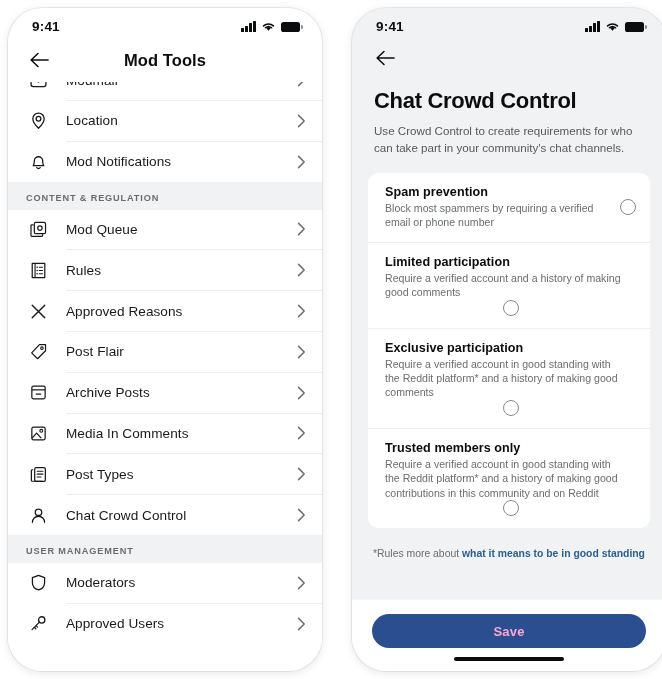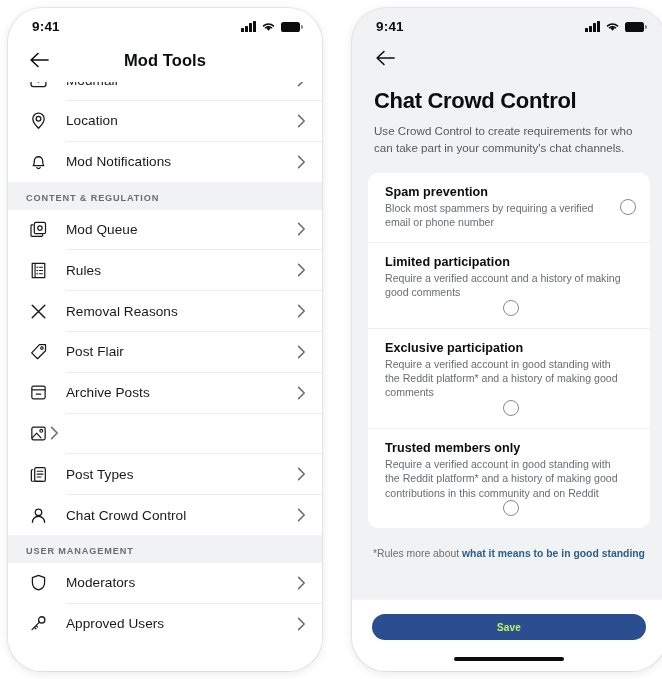--- a/index.html
+++ b/index.html
@@ -254,26 +254,26 @@
     bottom: 0;
     padding: 14px 20px 0 20px;
     box-sizing: border-box;
     background: #ffffff;
     height: 72px;
     border-top: 1px solid rgba(0,0,0,0.03);
   }
   .save-btn {
     display: block;
     width: 100%;
-    height: 26px;
+    height: 34px;
     border: none;
     border-radius: 17px;
     background: #2b4e91;
-    color: #bef264;
-    font-size: 10px;
+    color: #f9a8d4;
+    font-size: 13px;
     font-weight: bold;
     font-family: "Liberation Sans", sans-serif;
     cursor: pointer;
     letter-spacing: 0.2px;
   }
   .home-bar {
     position: absolute;
     left: 50%;
     transform: translateX(-50%);
     bottom: 10px;
@@ -406,21 +406,21 @@
         </span>
       </div>
       <div class="divider-inset"></div>
 
       <div class="list-row">
         <span class="ic">
           <svg width="19" height="19" viewBox="0 0 20 20">
             <path d="M3.4 3.4 L16.6 16.6 M16.6 3.4 L3.4 16.6" stroke="#18191a" stroke-width="1.5" stroke-linecap="round"></path>
           </svg>
         </span>
-        <span class="lbl">Removal Reasons</span>
+        <span class="lbl">Approved Reasons</span>
         <span class="chev">
           <svg width="9" height="14" viewBox="0 0 9 14">
               <path d="M1.6 1.4 L7.2 7 L1.6 12.6" stroke="#6a6d6f" stroke-width="1.5" fill="none" stroke-linecap="round" stroke-linejoin="round"></path>
             </svg>
         </span>
       </div>
       <div class="divider-inset"></div>
 
       <div class="list-row">
         <span class="ic">
@@ -456,20 +456,21 @@
       <div class="divider-inset"></div>
 
       <div class="list-row">
         <span class="ic">
           <svg width="19" height="19" viewBox="0 0 20 20">
             <rect x="3" y="3.4" width="14" height="13.2" rx="1.6" stroke="#18191a" stroke-width="1.3" fill="none"></rect>
             <circle cx="12.9" cy="7.2" r="1.5" stroke="#18191a" stroke-width="1.2" fill="none"></circle>
             <path d="M3.4 14.6 L8 9.6 L12.6 14.6" stroke="#18191a" stroke-width="1.3" fill="none" stroke-linecap="round" stroke-linejoin="round"></path>
           </svg>
         </span>
+        <span class="lbl">Media In Comments</span>
         <span class="chev">
           <svg width="9" height="14" viewBox="0 0 9 14">
               <path d="M1.6 1.4 L7.2 7 L1.6 12.6" stroke="#6a6d6f" stroke-width="1.5" fill="none" stroke-linecap="round" stroke-linejoin="round"></path>
             </svg>
         </span>
       </div>
       <div class="divider-inset"></div>
 
       <div class="list-row">
         <span class="ic">

